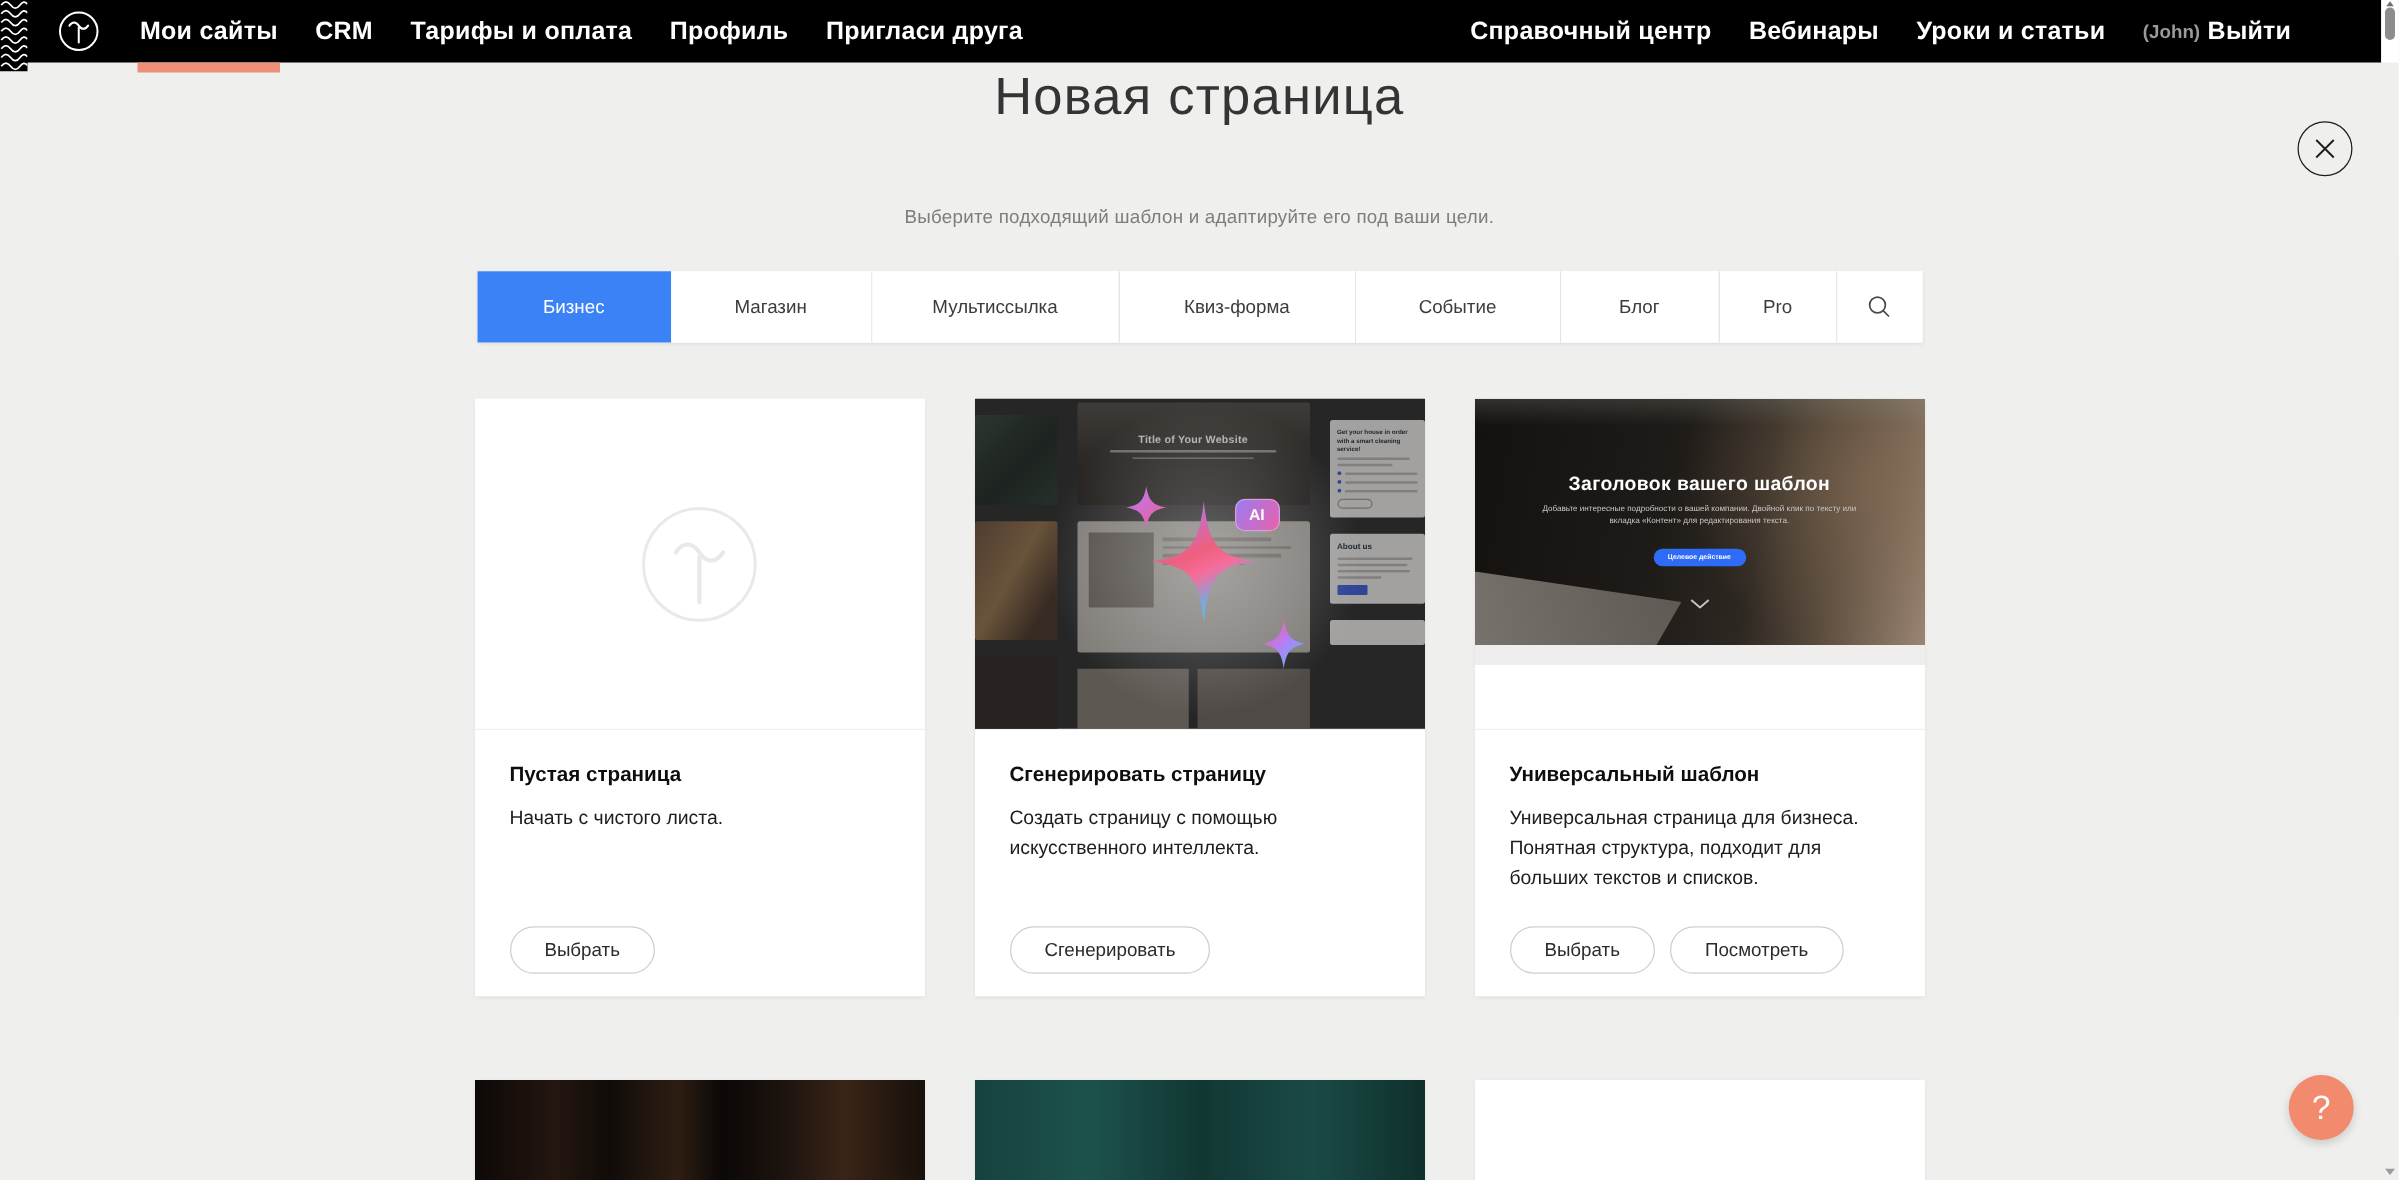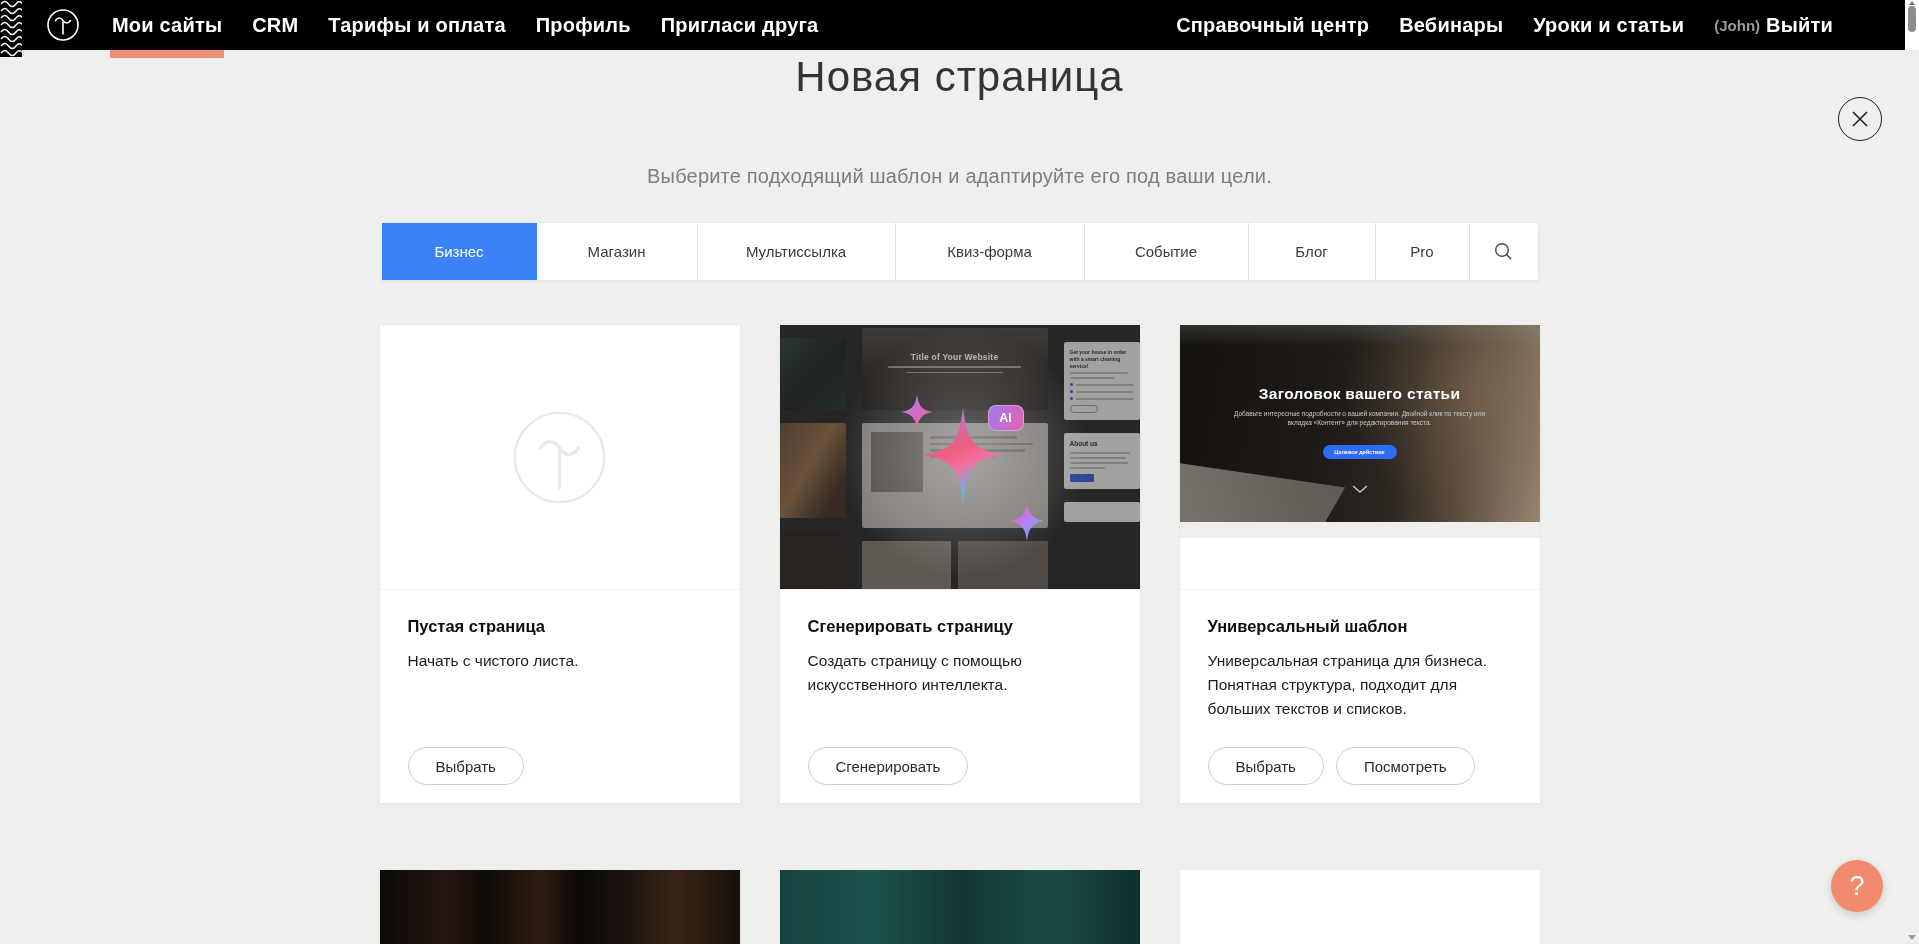--- a/index.html
+++ b/index.html
@@ -33,21 +33,21 @@
                  border-top:5px solid #9a9a9a; cursor:pointer; }
 
   
   .close-btn { position:absolute; left:1838px; top:97px; width:44px; height:44px; border-radius:50%;
                border:1.6px solid #1c1c1c; background:transparent; cursor:pointer; z-index:15;
                display:flex; align-items:center; justify-content:center; }
 
   
   .page-title { margin-top:48px; text-align:center; font-size:42px; font-weight:300; color:#343434;
                 letter-spacing:1px; line-height:58px; }
-  .page-subtitle { text-align:center; margin-top:59px; font-size:20px; font-weight:300; color:#7d7d7d;
+  .page-subtitle { text-align:center; margin-top:59px; font-size:15px; font-weight:300; color:#7d7d7d;
                    letter-spacing:.2px; }
 
   
   .tabs { width:1156px; margin:35px auto 0; height:57px; display:flex; background:#fff;
           box-shadow:0 1px 3px rgba(0,0,0,.08); }
   .tab { border:none; background:#fff; border-right:1px solid #E3E3E3; font-family:inherit;
          font-size:15px; color:#3c3c3c; cursor:pointer; flex:0 0 auto; }
   .tab.active { background:#3b82f6; color:#fff; border-right:none; }
   .tab-search { flex:1 1 auto; border-right:none; display:flex; align-items:center; justify-content:center; }
 
@@ -325,21 +325,21 @@
         <div class="card-desc">Создать страницу с помощью искусственного интеллекта.</div>
       </div>
       <div class="card-buttons">
         <button class="pill">Сгенерировать</button>
       </div>
     </div>
 
     <div class="card">
       <div class="thumb thumb-universal">
         <div class="u-hero">
-          <h3 class="u-heading">Заголовок вашего статьи</h3>
+          <h3 class="u-heading">Заголовок вашего шаблон</h3>
           <p class="u-sub">Добавьте интересные подробности о вашей компании. Двойной клик по тексту или вкладка «Контент» для редактирования текста.</p>
           <span class="u-cta">Целевое действие</span>
           <svg class="u-chevron" width="16" height="8" viewBox="0 0 16 8" fill="none">
             <path d="M1 1 L8 7 L15 1" stroke="#C9C7C5" stroke-width="1.4"></path>
           </svg>
         </div>
         <div class="u-strip"></div>
       </div>
       <div class="card-body">
         <div class="card-title">Универсальный шаблон</div>

